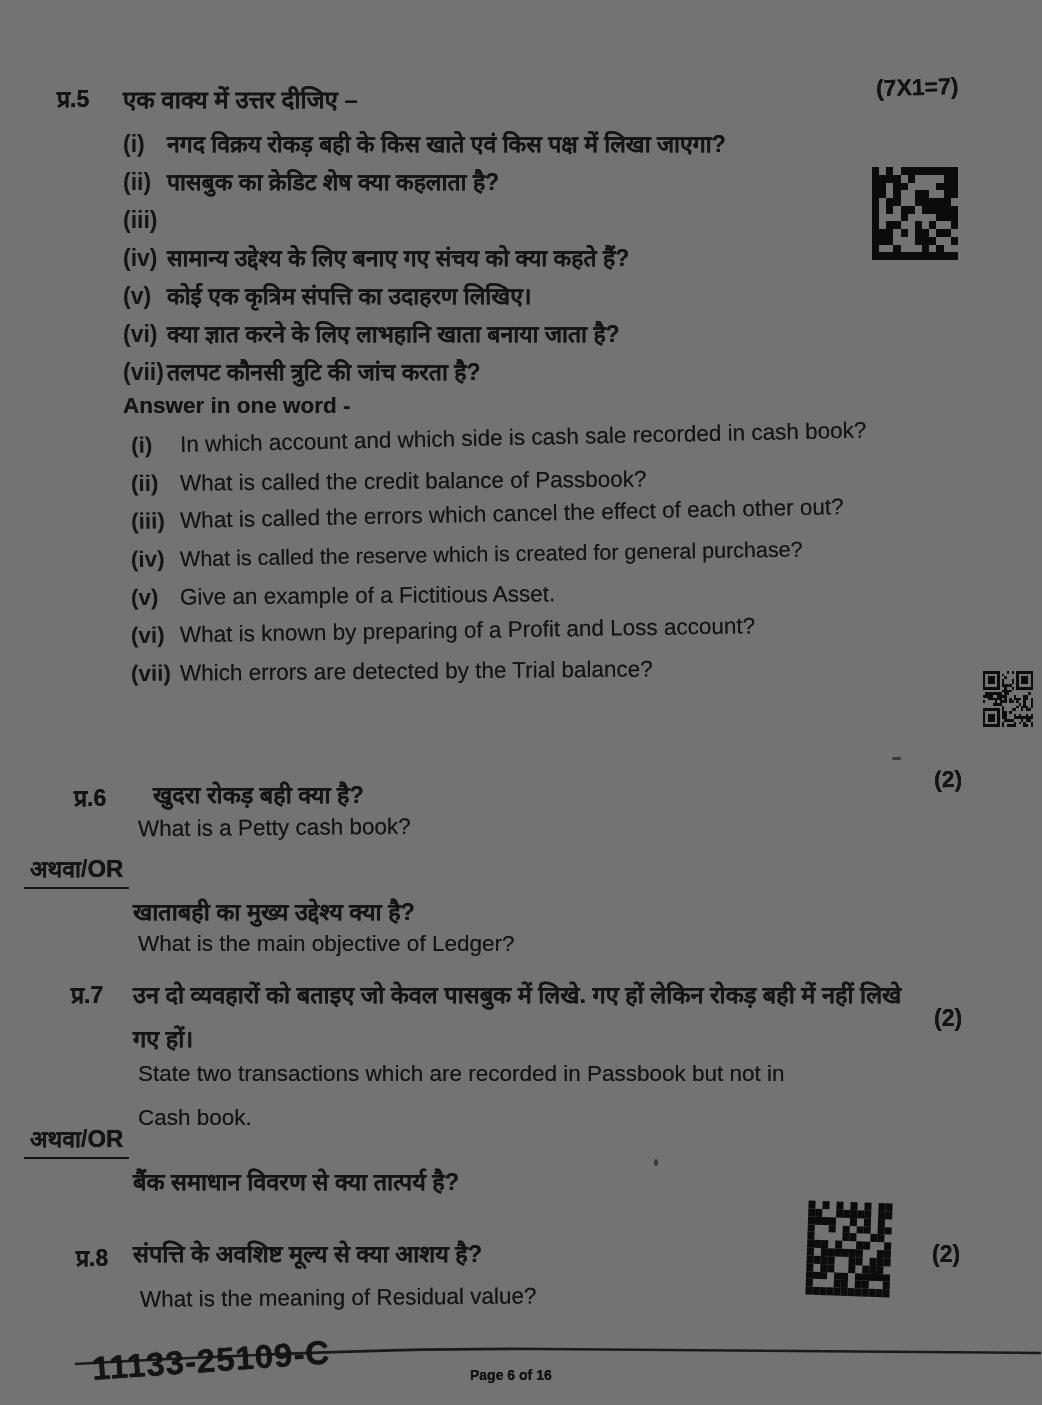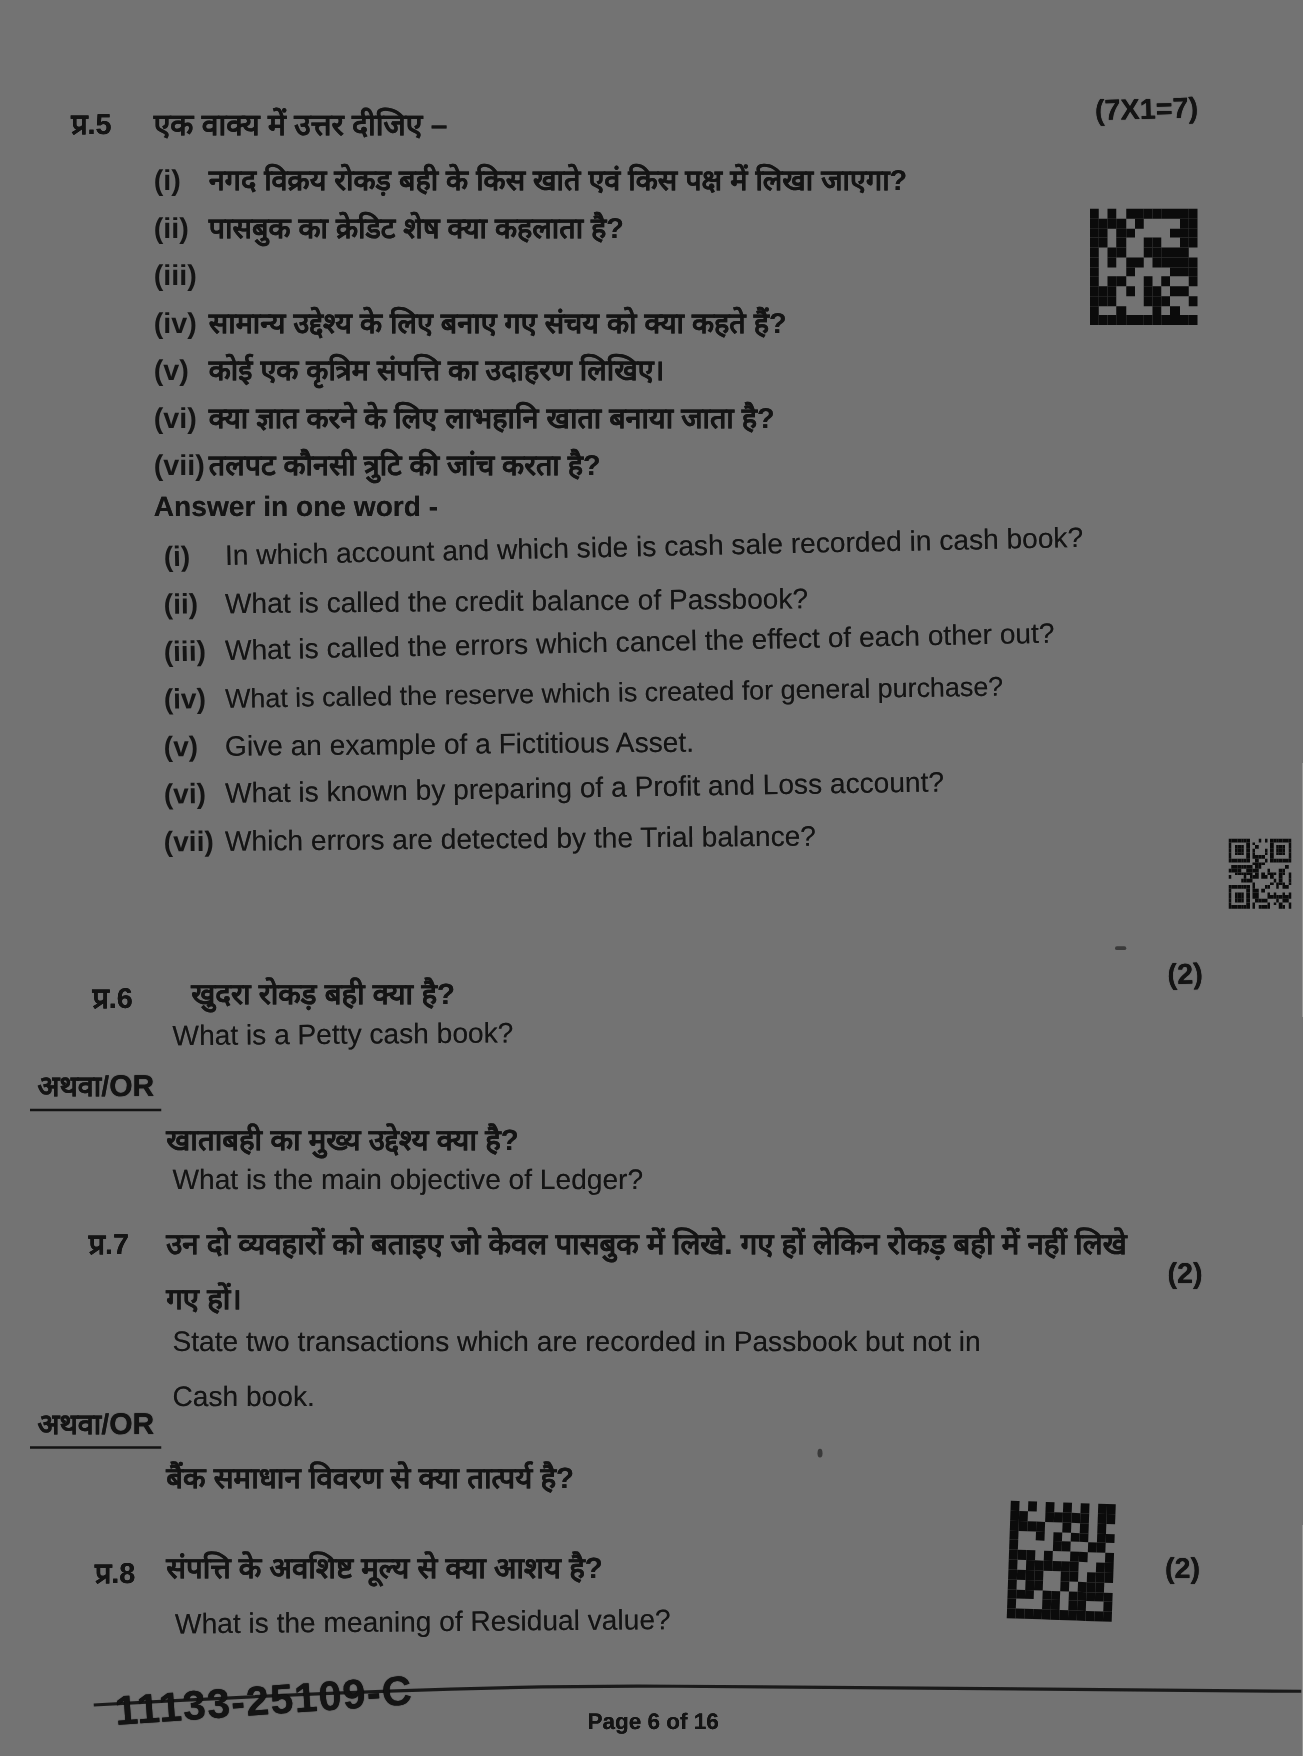--- a/index.html
+++ b/index.html
@@ -44,21 +44,21 @@
   .or-divider .inner{display:inline-block;border-bottom:2.5px solid #141414;padding:0 6px 3px 6px;}
   .or-hi{font-weight:600;text-shadow:0 0 .5px #222;}
   .or-en{font-weight:800;font-size:24px;text-shadow:0 0 .7px #000;}
   
   .code-box{position:absolute;}
   .code-box i{display:block;}
   .code-box i.on{background:#0b0b0b;}
   
   .footer-code{top:1350px;left:92px;font-size:33px;font-weight:800;letter-spacing:1px;
     transform:rotate(-4deg);transform-origin:left center;text-shadow:0 0 .8px #000;}
-  .footer-page{top:1367px;left:470px;font-size:18px;font-weight:700;text-shadow:0 0 .5px #000;}
+  .footer-page{top:1367px;left:470px;font-size:14px;font-weight:700;text-shadow:0 0 .5px #000;}
   .speck{position:absolute;background:#3a3a3a;border-radius:50%;}
 </style>
 </head>
 <body>
 
 <div class="page">
 
   <div class="abs q5-header">
     <span class="qnum">प्र.5</span>
     <span class="hi q5-intro">एक वाक्य में उत्तर दीजिए –</span>

